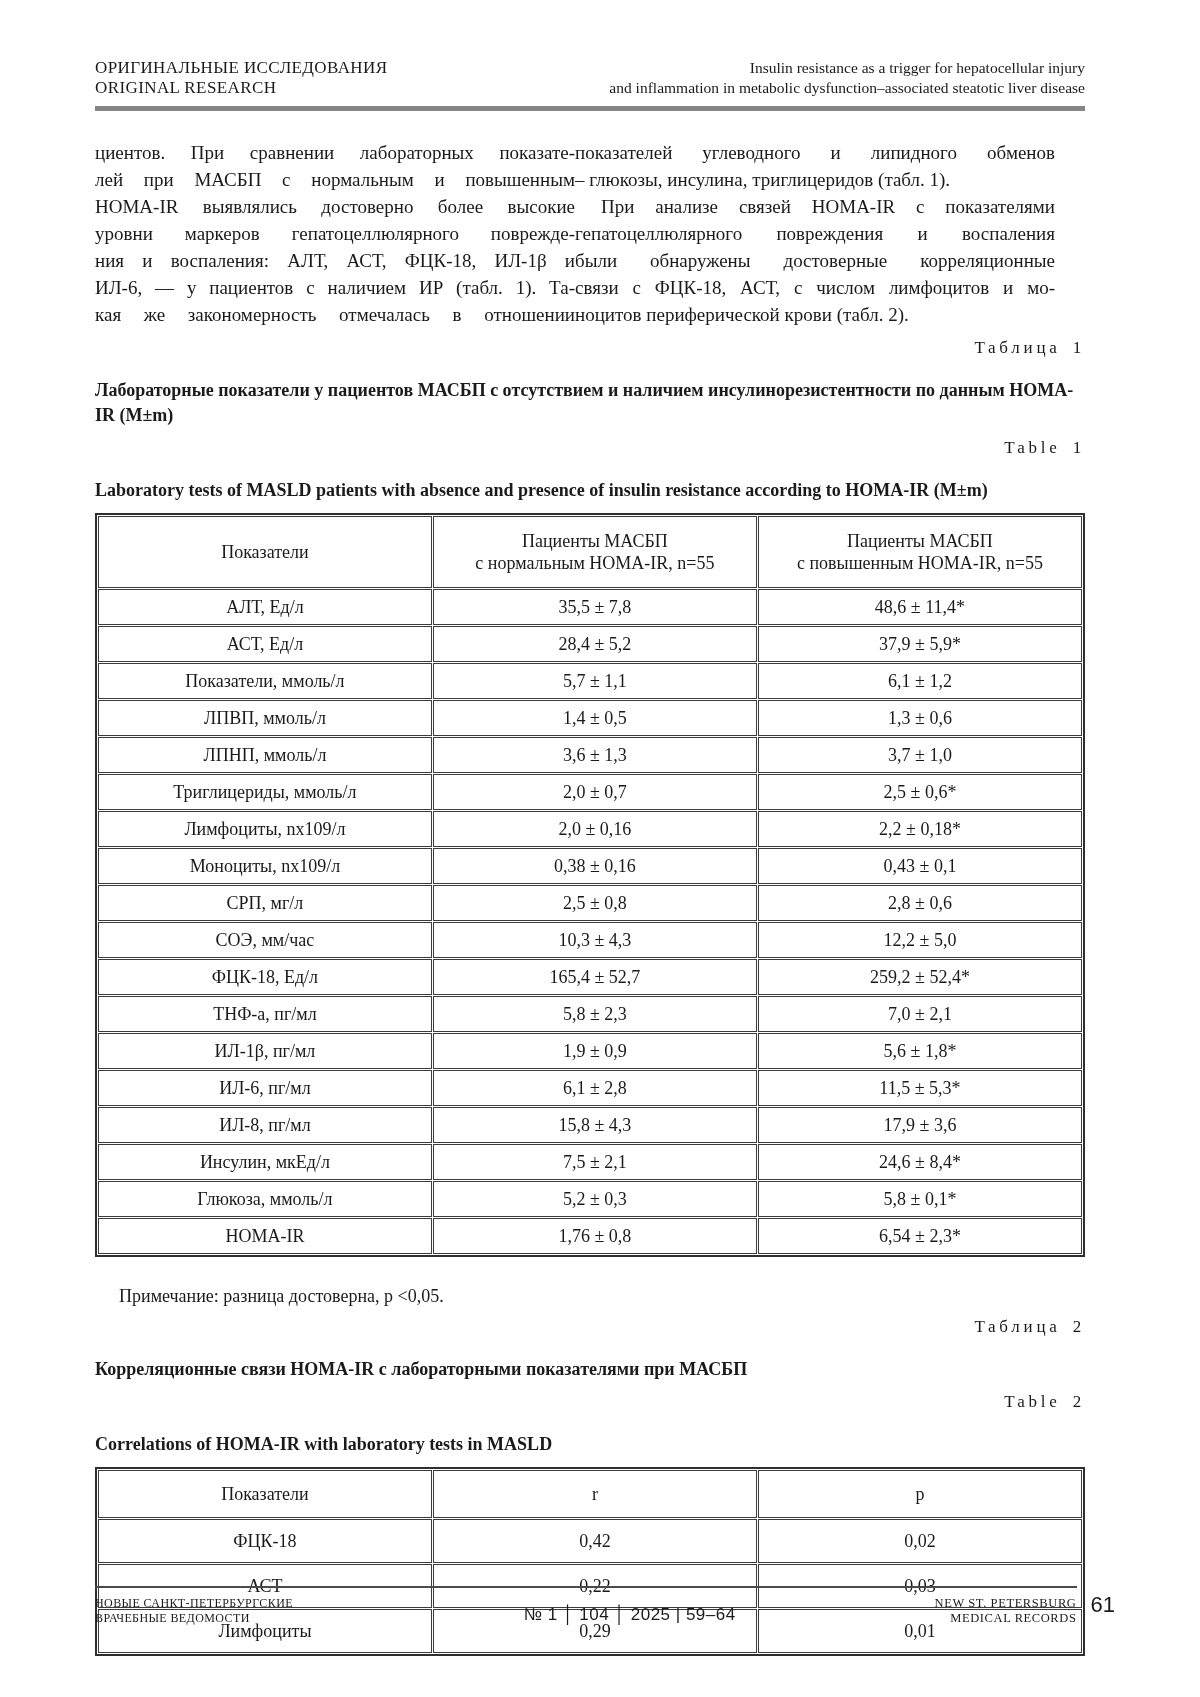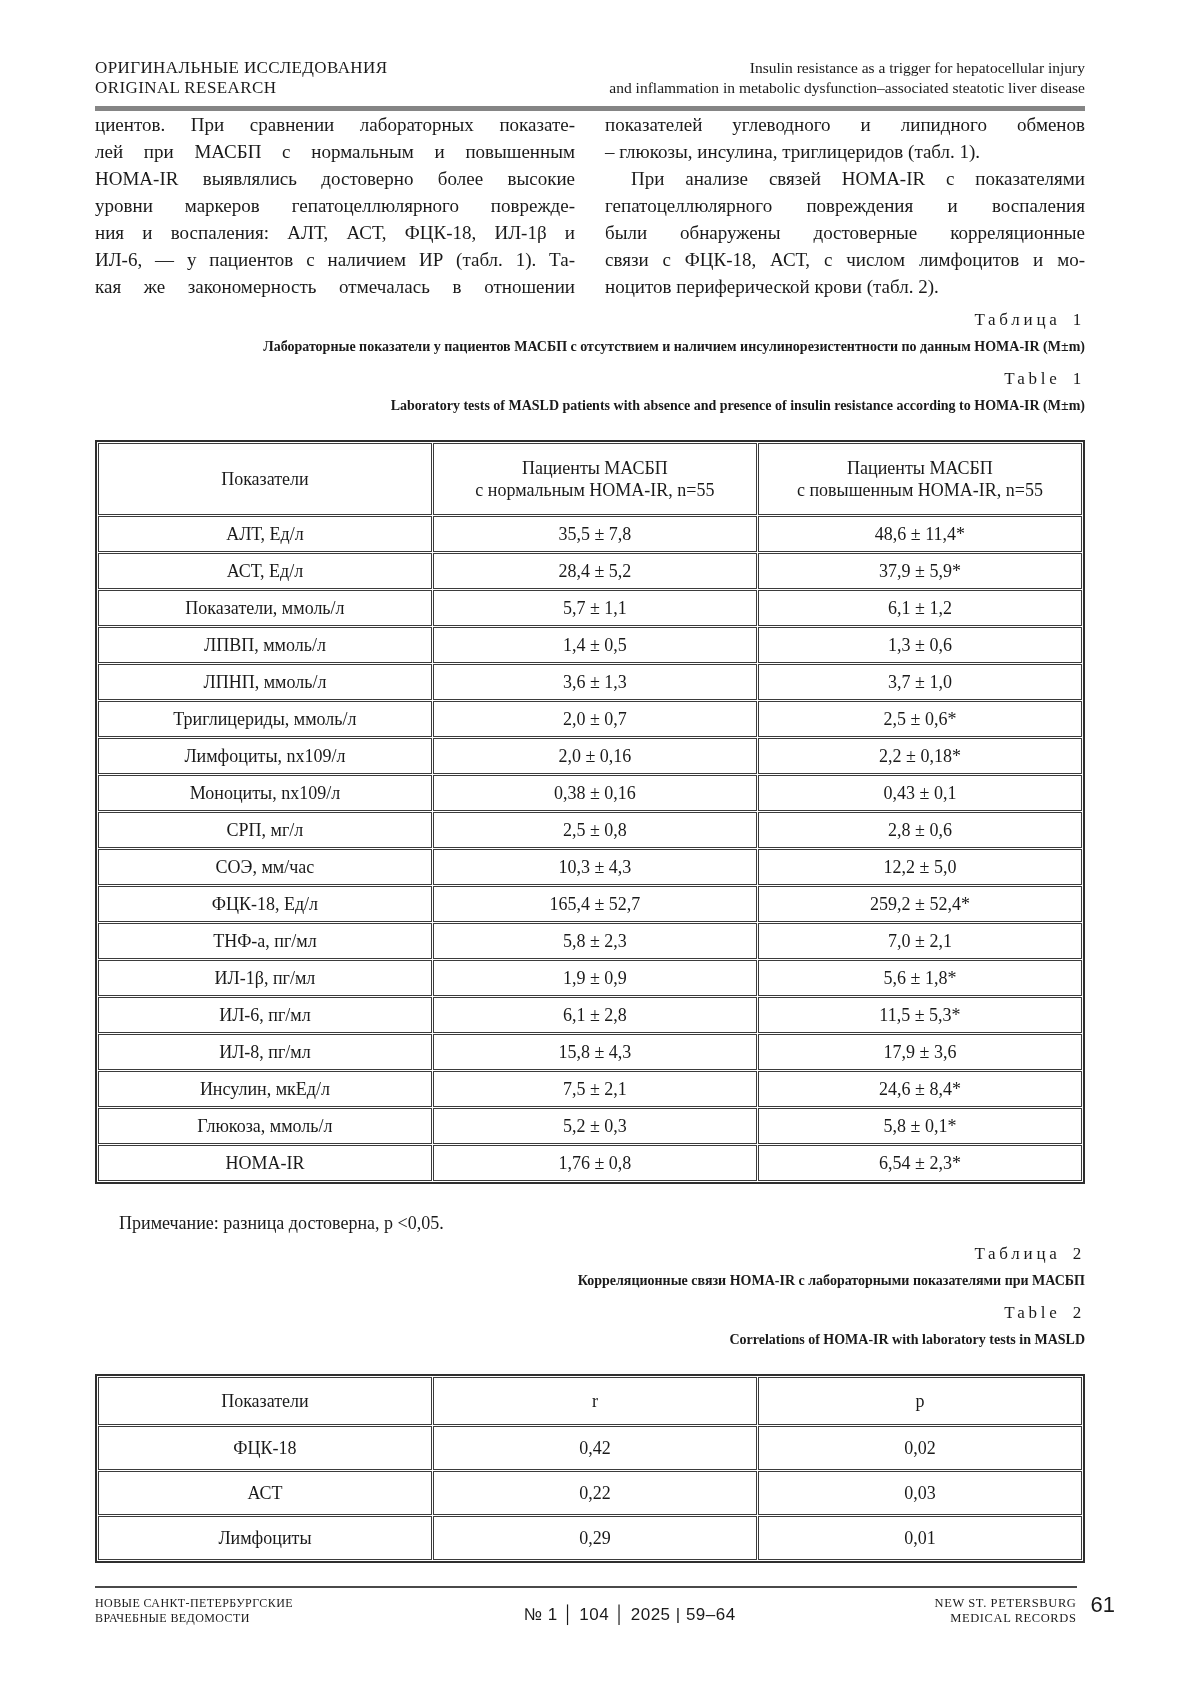--- a/index.html
+++ b/index.html
@@ -16,41 +16,41 @@
   }
   .content{width:990px;}
 
   
   .header{display:flex;justify-content:space-between;align-items:flex-start;}
   .h-left{font-size:17px;line-height:20px;letter-spacing:0.4px;white-space:nowrap;}
   .h-right{font-size:15.5px;line-height:20px;text-align:right;}
   .hrule{height:5px;background:#858585;margin-top:8px;}
 
   
-  .cols{display:flex;gap:30px;align-items:flex-end;}
+  .cols{display:flex;margin-top:28px;align-items:flex-end;}
   .col{width:480px;font-size:19px;line-height:27px;}
   .jline{text-align:justify;text-align-last:justify;white-space:normal;}
   .jline.last{text-align-last:left;}
   .jline.indent{text-indent:26px;}
 
   
   .tblwrap{width:990px;}
   .tlabel{
     text-align:right;font-size:17px;line-height:20px;
     letter-spacing:0.22em;word-spacing:0.25em;margin-top:10px;
   }
-  .tcap{font-weight:bold;text-align:right;font-size:14px;line-height:25px;margin-top:4px;}
+  .tcap{font-weight:bold;font-size:18px;line-height:25px;margin-top:20px;}
 
   
   table{
     width:990px;
     border-collapse:separate;border-spacing:1px;
     border:2px solid #2f2f2f;
     background:#ffffff;
-    margin-top:22px;
+    margin-top:10px;
     table-layout:fixed;
   }
   th,td{
     border:1px solid #3b3b3b;
     text-align:center;vertical-align:middle;
     font-size:18px;font-weight:normal;
     background:#ffffff;
   }
   #table1 th{padding:13px 6px;line-height:22px;}
   #table1 td{padding:6px 6px;line-height:22px;}

